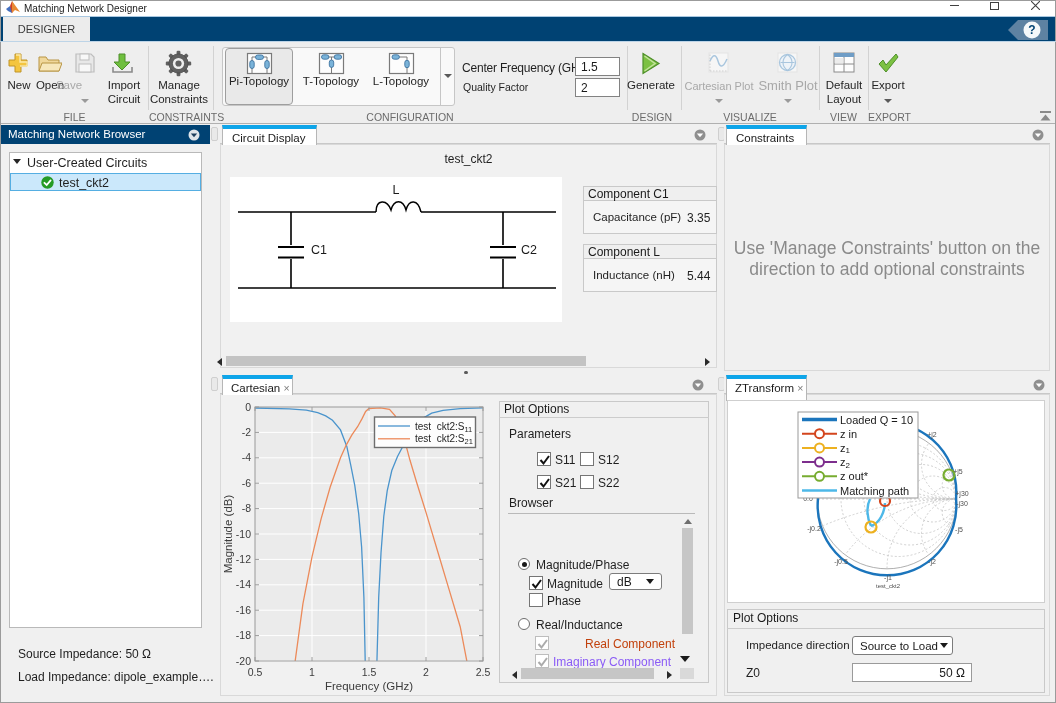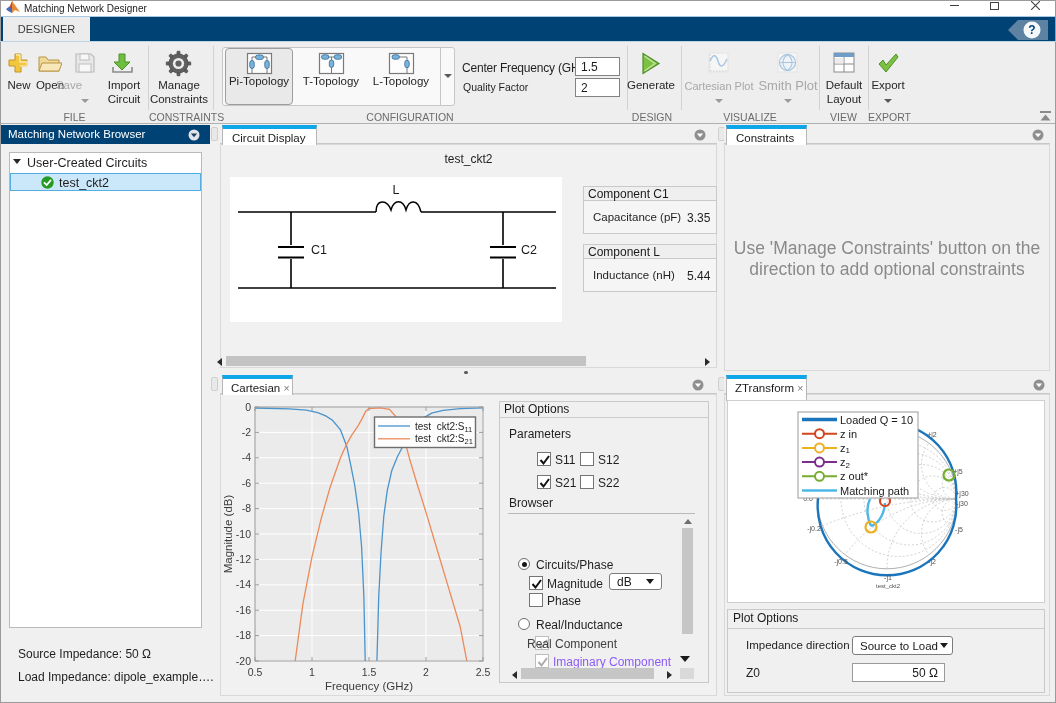--- a/index.html
+++ b/index.html
@@ -354,39 +354,39 @@
     </svg>
   </div>
 <div class="lbl12" style="left:555px;top:476px">S21</div>
 <div class="cb" style="left:580px;top:475px"></div>
 <div class="lbl12" style="left:598px;top:476px">S22</div>
 <div class="lbl12" style="left:509px;top:496px">Browser</div>
 <div class="abs" style="left:508px;top:513px;width:187px;height:1px;background:#b9b9b9"></div>
 
 <div class="abs" style="left:518px;top:558px;width:12px;height:12px;border:1px solid #6e6e6e;border-radius:50%;background:#fff"></div>
 <div class="abs" style="left:521.5px;top:561.5px;width:5px;height:5px;border-radius:50%;background:#1a1a1a"></div>
-<div class="lbl12" style="left:536px;top:558px">Circuits/Phase</div>
+<div class="lbl12" style="left:536px;top:558px">Magnitude/Phase</div>
 <div class="cb" style="left:529px;top:576px">
     <svg width="14" height="14" viewBox="0 0 14 14">
       <path d="M2.5,7 L5.5,10.5 L11,3" fill="none" stroke="#111" stroke-width="2"></path>
     </svg>
   </div>
 <div class="lbl12" style="left:547px;top:577px">Magnitude</div>
 <div class="abs" style="left:609px;top:573px;width:53px;height:17px;background:#fff;border:1px solid #7c7c7c;border-radius:3px;font-size:12px;line-height:16px;padding-left:7px">dB</div>
 <div class="dd" style="left:646px;top:579px;border-top-color:#1a1a1a;border-left-width:4.5px;border-right-width:4.5px;border-top-width:5.5px"></div>
 <div class="cb" style="left:529px;top:593px"></div>
 <div class="lbl12" style="left:547px;top:594px">Phase</div>
 <div class="abs" style="left:518px;top:618px;width:12px;height:12px;border:1px solid #6e6e6e;border-radius:50%;background:#fff"></div>
 <div class="lbl12" style="left:536px;top:618px">Real/Inductance</div>
 <div class="cb" style="left:535px;top:636px;border-color:#bdbdbd">
     <svg width="14" height="14" viewBox="0 0 14 14">
       <path d="M2.5,7 L5.5,10.5 L11,3" fill="none" stroke="#ababab" stroke-width="2"></path>
     </svg>
   </div>
-<div class="lbl12" style="left:527px;top:637px;color:#404040">Real Component</div>
+<div class="lbl12" style="left:585px;top:637px;color:#c2410c">Real Component</div>
 <div class="cb" style="left:535px;top:654px;border-color:#bdbdbd">
     <svg width="14" height="14" viewBox="0 0 14 14">
       <path d="M2.5,7 L5.5,10.5 L11,3" fill="none" stroke="#ababab" stroke-width="2"></path>
     </svg>
   </div>
 <div class="lbl12" style="left:553px;top:655px;color:#8b5cf6">Imaginary Component</div>
 <div class="abs" style="left:680px;top:656px;width:0;height:0;border-left:5.5px solid transparent;border-right:5.5px solid transparent;border-top:6.5px solid #1a1a1a"></div>
 
 <div class="abs" style="left:681px;top:516px;width:13px;height:130px;background:#f0f0f0"></div>
 <div class="abs" style="left:684px;top:519px;width:0;height:0;border-left:4px solid transparent;border-right:4px solid transparent;border-bottom:5px solid #6e6e6e"></div>
@@ -472,15 +472,15 @@
 <line x1="75" y1="90.5" x2="110" y2="90.5" stroke="#4db8e8" stroke-width="2.4"></line>
 <text x="113" y="94.5" font-family="Liberation Sans" font-size="11" fill="#1a1a1a">Matching path</text>
 </svg>
 
 <div class="abs" style="left:727px;top:609px;width:318px;height:84px;background:#f0f0f0;border:1px solid #c9c9c9"></div>
 <div class="abs" style="left:727px;top:609px;width:318px;height:20px;border-bottom:1px solid #cccccc;font-size:12px;line-height:19px;padding-left:6px">Plot Options</div>
 <div class="lbl12" style="left:746px;top:639px;font-size:11.5px">Impedance direction</div>
 <div class="abs" style="left:852px;top:636px;width:101px;height:19px;background:#fff;border:1px solid #7c7c7c;border-radius:3px;font-size:11.5px;line-height:18px;padding-left:7px">Source to Load</div>
 <div class="dd" style="left:940px;top:643px;border-top-color:#1a1a1a;border-left-width:4.5px;border-right-width:4.5px;border-top-width:5.5px"></div>
 <div class="lbl12" style="left:746px;top:666px">Z0</div>
-<div class="abs" style="left:852px;top:663px;width:93px;height:19px;background:#fff;border:1px solid #9a9a9a;font-size:12px;line-height:18px;text-align:right;padding-right:6px">50 Ω</div>
+<div class="abs" style="left:852px;top:663px;width:120px;height:19px;background:#fff;border:1px solid #9a9a9a;font-size:12px;line-height:18px;text-align:right;padding-right:6px">50 Ω</div>
 
 <div class="abs" style="left:0;top:0;width:1056px;height:703px;border:1px solid #9b9b9b;pointer-events:none"></div>
 
 </body></html>

